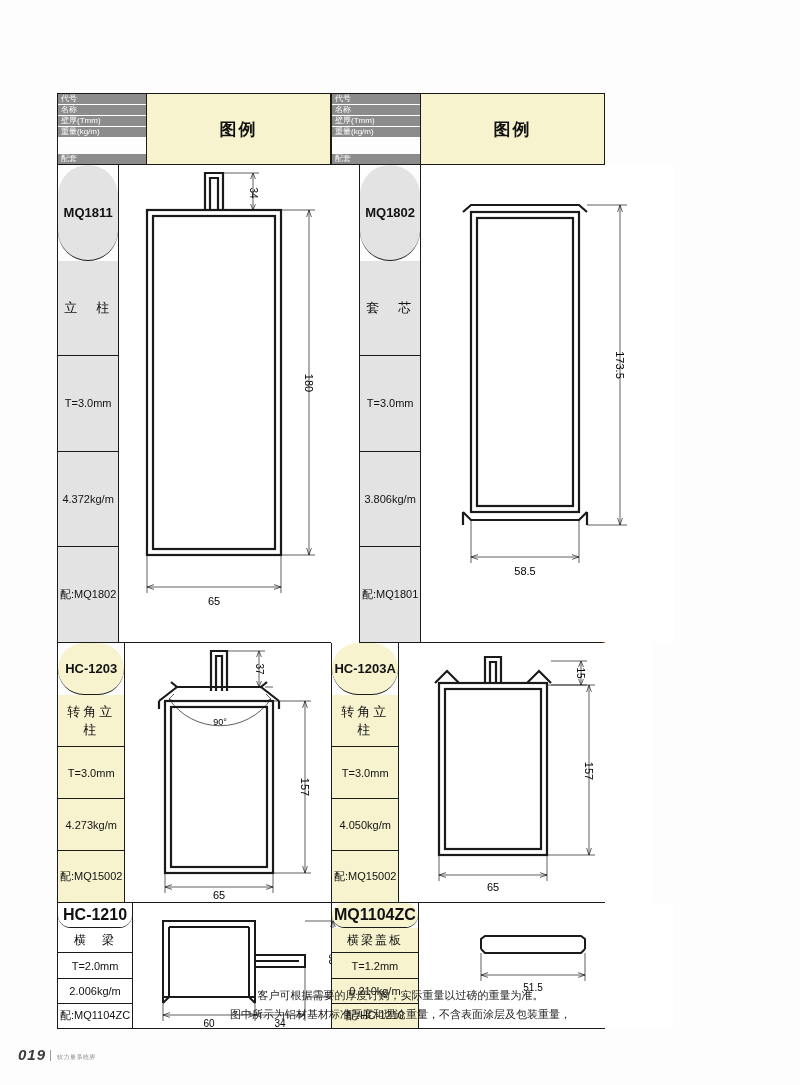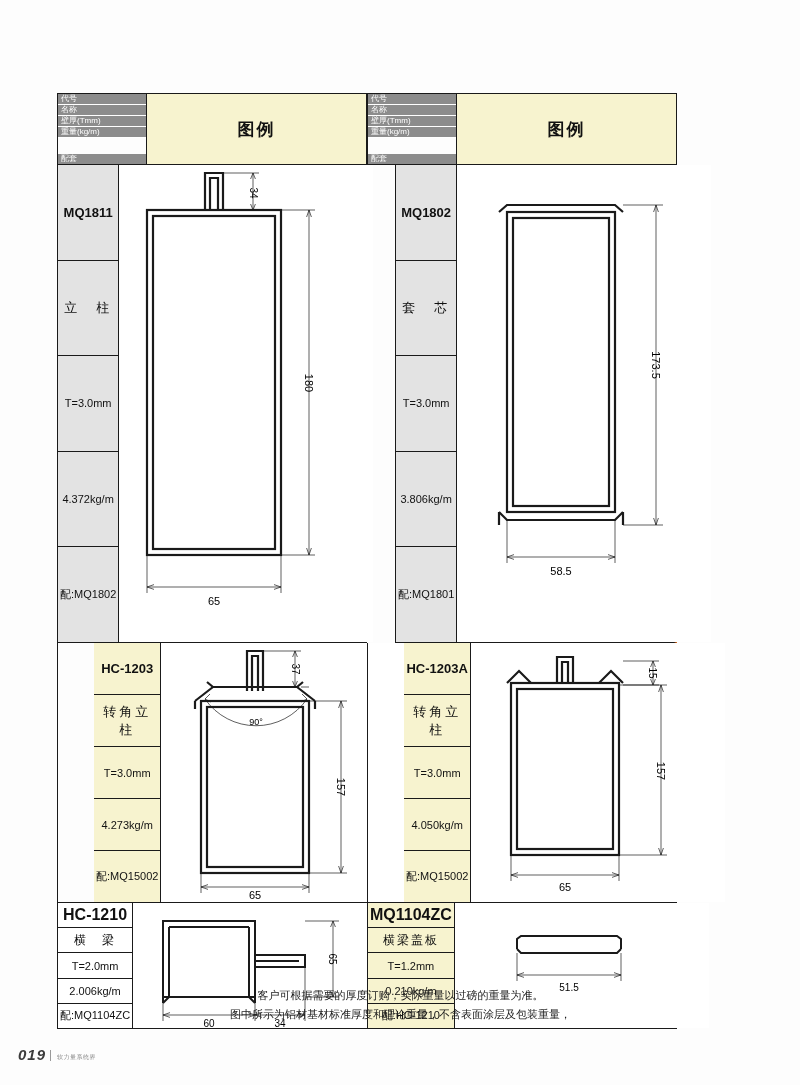--- a/index.html
+++ b/index.html
@@ -17,21 +17,21 @@
   .catalog{
     position:absolute;
     left:57px;top:93px;
     width:687px;
   }
   .grid{
     display:flex;
     width:687px;
   }
   .col{
-    width:310px;
+    width:274px;
     box-sizing:border-box;
   }
   .col.left{border-right:1px solid #1a1a1a;}
 
   
   .hdr{
     display:flex;
     border-top:1px solid #1a1a1a;
     border-left:1px solid #1a1a1a;
     border-bottom:1px solid #1a1a1a;
@@ -82,35 +82,35 @@
     flex:1;
     display:flex;align-items:center;justify-content:center;
     font-size:11px;
     color:#111;
     border-bottom:1px solid #1a1a1a;
     box-sizing:border-box;
     text-align:center;
     padding:0 2px;
   }
   .cells .cell:last-child{border-bottom:none;}
-  .cells .cell.code{font-weight:bold;font-size:13px;}
+  .cells .cell.code{font-weight:bold;font-size:13px;border-radius:31px;}
   .cells .cell.name{font-size:13px;letter-spacing:3px;}
   .tint-grey .cell{background:#e3e3e3;}
   .tint-cream .cell{background:#f7f3cf;}
   .tint-white .cell{background:#ffffff;}
   .fig{
     flex:1;
     background:#ffffff;
     position:relative;
   }
   .fig svg{display:block;}
 
   
   .h-tall{height:478px;}
-  .h-mid{height:260px;padding-left:36px;}
+  .h-mid{height:260px;}
   .h-short{height:126px;}
   .h-short .cells .cell{font-size:11px;}
   .h-short .cells .cell.code{font-size:16px;}
   .h-short .cells .cell.name{font-size:12px;letter-spacing:2px;}
 
   
   .note{
     position:absolute;
     left:57px;top:986px;width:687px;
     text-align:center;

